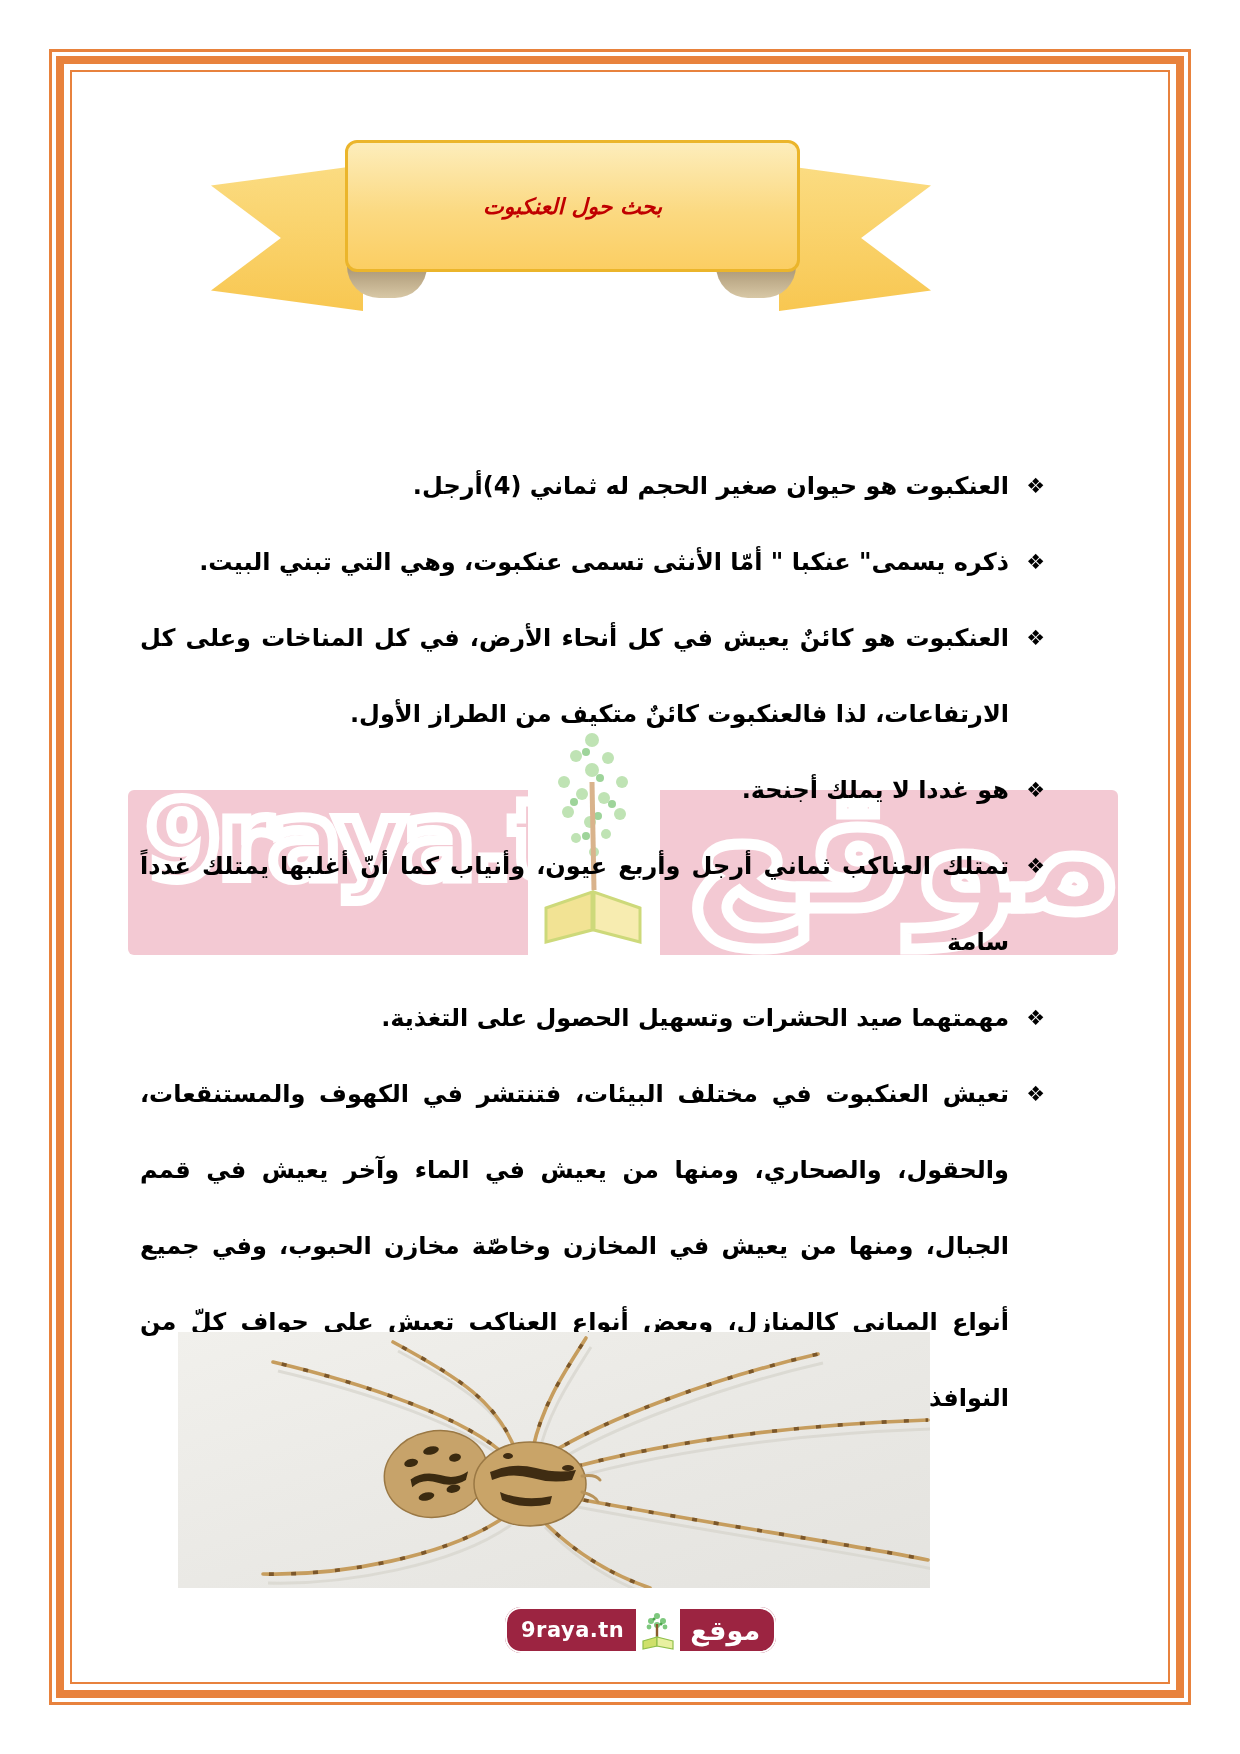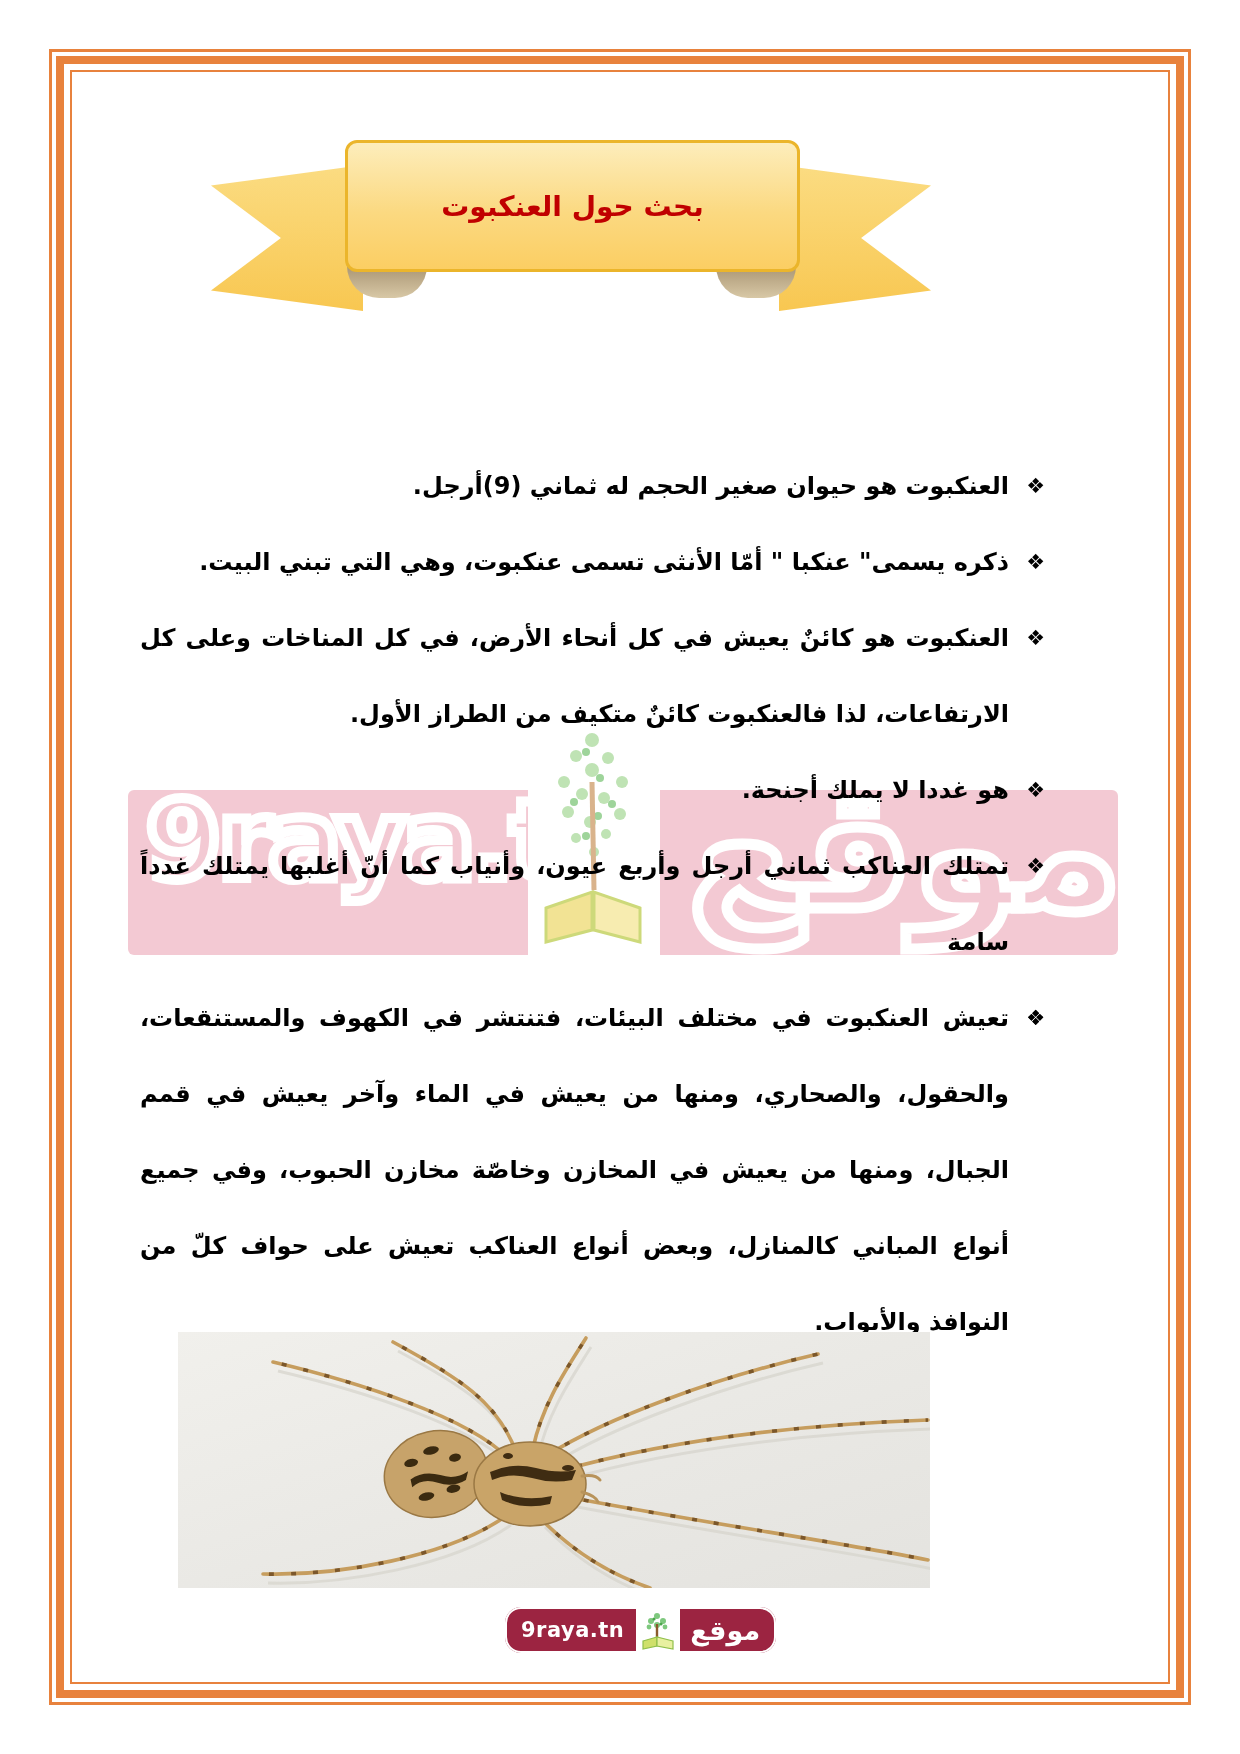--- a/index.html
+++ b/index.html
@@ -25,21 +25,21 @@
   .ribbon-fold{position:absolute;top:266px;width:80px;height:32px;
     background:linear-gradient(#a99573,#d8c8a6);
     border-radius:0 0 42px 42px;}
   .ribbon-fold.left{left:347px;}
   .ribbon-fold.right{left:716px;}
   .ribbon-center{position:absolute;left:345px;top:140px;width:455px;height:132px;
     background:linear-gradient(#fdedbb 0%,#fbd981 55%,#fbce63 100%);
     border:3px solid var(--banner-border);border-radius:12px;
     display:flex;align-items:center;justify-content:center;box-sizing:border-box;}
   .banner-title{direction:rtl;color:var(--banner-text);font-weight:bold;
-    font-size:28px;letter-spacing:.5px;}
+    font-size:22px;letter-spacing:.5px;font-style:italic;}
 
   
   .watermark{position:absolute;left:128px;top:790px;width:990px;height:165px;
     background:var(--watermark-pink);border-radius:6px;z-index:1;}
   .wm-site{position:absolute;left:18px;top:-12px;font-size:108px;font-weight:bold;
     color:var(--watermark-pink);-webkit-text-stroke:10px #ffffff;
     letter-spacing:-3px;white-space:nowrap;}
   .wm-box{position:absolute;left:400px;top:-85px;width:132px;height:250px;
     background:#ffffff;display:flex;align-items:center;justify-content:center;}
   .wm-word{position:absolute;left:560px;top:-38px;direction:rtl;font-size:168px;
@@ -120,26 +120,26 @@
         </g>
         <path d="M58 70 L60 178" stroke="#d9b38c" stroke-width="5" fill="none"></path>
         <path d="M12 196 L58 180 L58 218 L12 230 Z" fill="#f2e394" stroke="#cdd97a" stroke-width="3"></path>
         <path d="M106 196 L60 180 L60 218 L106 230 Z" fill="#f7ecb0" stroke="#cdd97a" stroke-width="3"></path>
       </svg>
     </div>
     <span class="wm-word">موقع</span>
   </div>
 
   <ul class="content">
-      <li><span class="bullet">❖</span><span>العنكبوت هو حيوان صغير الحجم له ثماني (9)أرجل.</span></li>
+      <li><span class="bullet">❖</span><span>العنكبوت هو حيوان صغير الحجم له ثماني (4)أرجل.</span></li>
       <li><span class="bullet">❖</span><span>ذكره يسمى" عنكبا " أمّا الأنثى تسمى عنكبوت، وهي التي تبني البيت.</span></li>
       <li><span class="bullet">❖</span><span>العنكبوت هو كائنٌ يعيش في كل أنحاء الأرض، في كل المناخات وعلى كل الارتفاعات، لذا فالعنكبوت كائنٌ متكيف من الطراز الأول.</span></li>
       <li><span class="bullet">❖</span><span>هو غددا لا يملك أجنحة.</span></li>
       <li><span class="bullet">❖</span><span>تمتلك العناكب ثماني أرجل وأربع عيون، وأنياب كما أنّ أغلبها يمتلك غدداً سامة</span></li>
-      <li><span class="bullet">❖</span></li>
+      <li><span class="bullet">❖</span><span>مهمتهما صيد الحشرات وتسهيل الحصول على التغذية.</span></li>
       <li><span class="bullet">❖</span><span>تعيش العنكبوت في مختلف البيئات، فتنتشر في الكهوف والمستنقعات، والحقول، والصحاري، ومنها من يعيش في الماء وآخر يعيش في قمم الجبال، ومنها من يعيش في المخازن وخاصّة مخازن الحبوب، وفي جميع أنواع المباني كالمنازل، وبعض أنواع العناكب تعيش على حواف كلّ من النوافذ والأبواب.</span></li>
     </ul>
 
   <div class="photo">
     <svg width="752" height="256" viewBox="0 0 752 256">
       <defs>
         <linearGradient id="bgph" x1="0" y1="0" x2="1" y2="1">
           <stop offset="0" stop-color="#f1f0ec"></stop>
           <stop offset="0.5" stop-color="#eae9e5"></stop>
           <stop offset="1" stop-color="#e4e3df"></stop>

